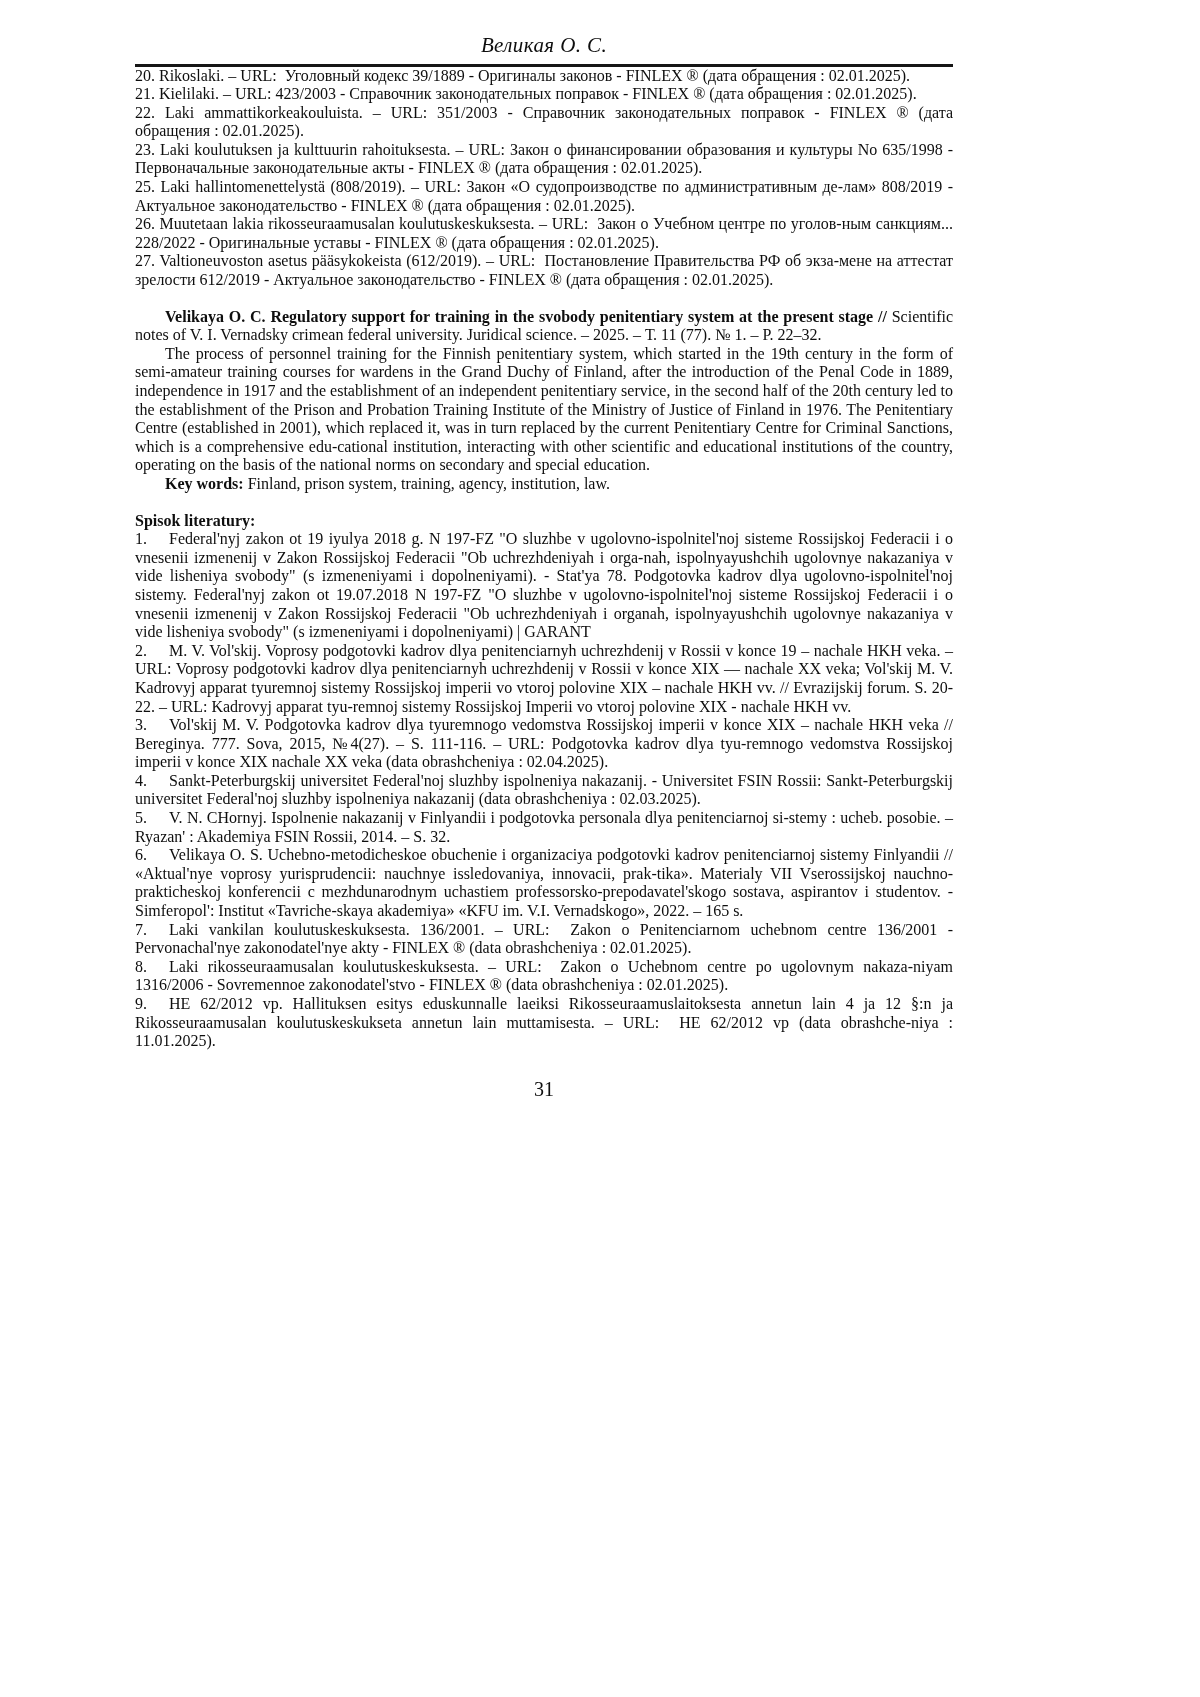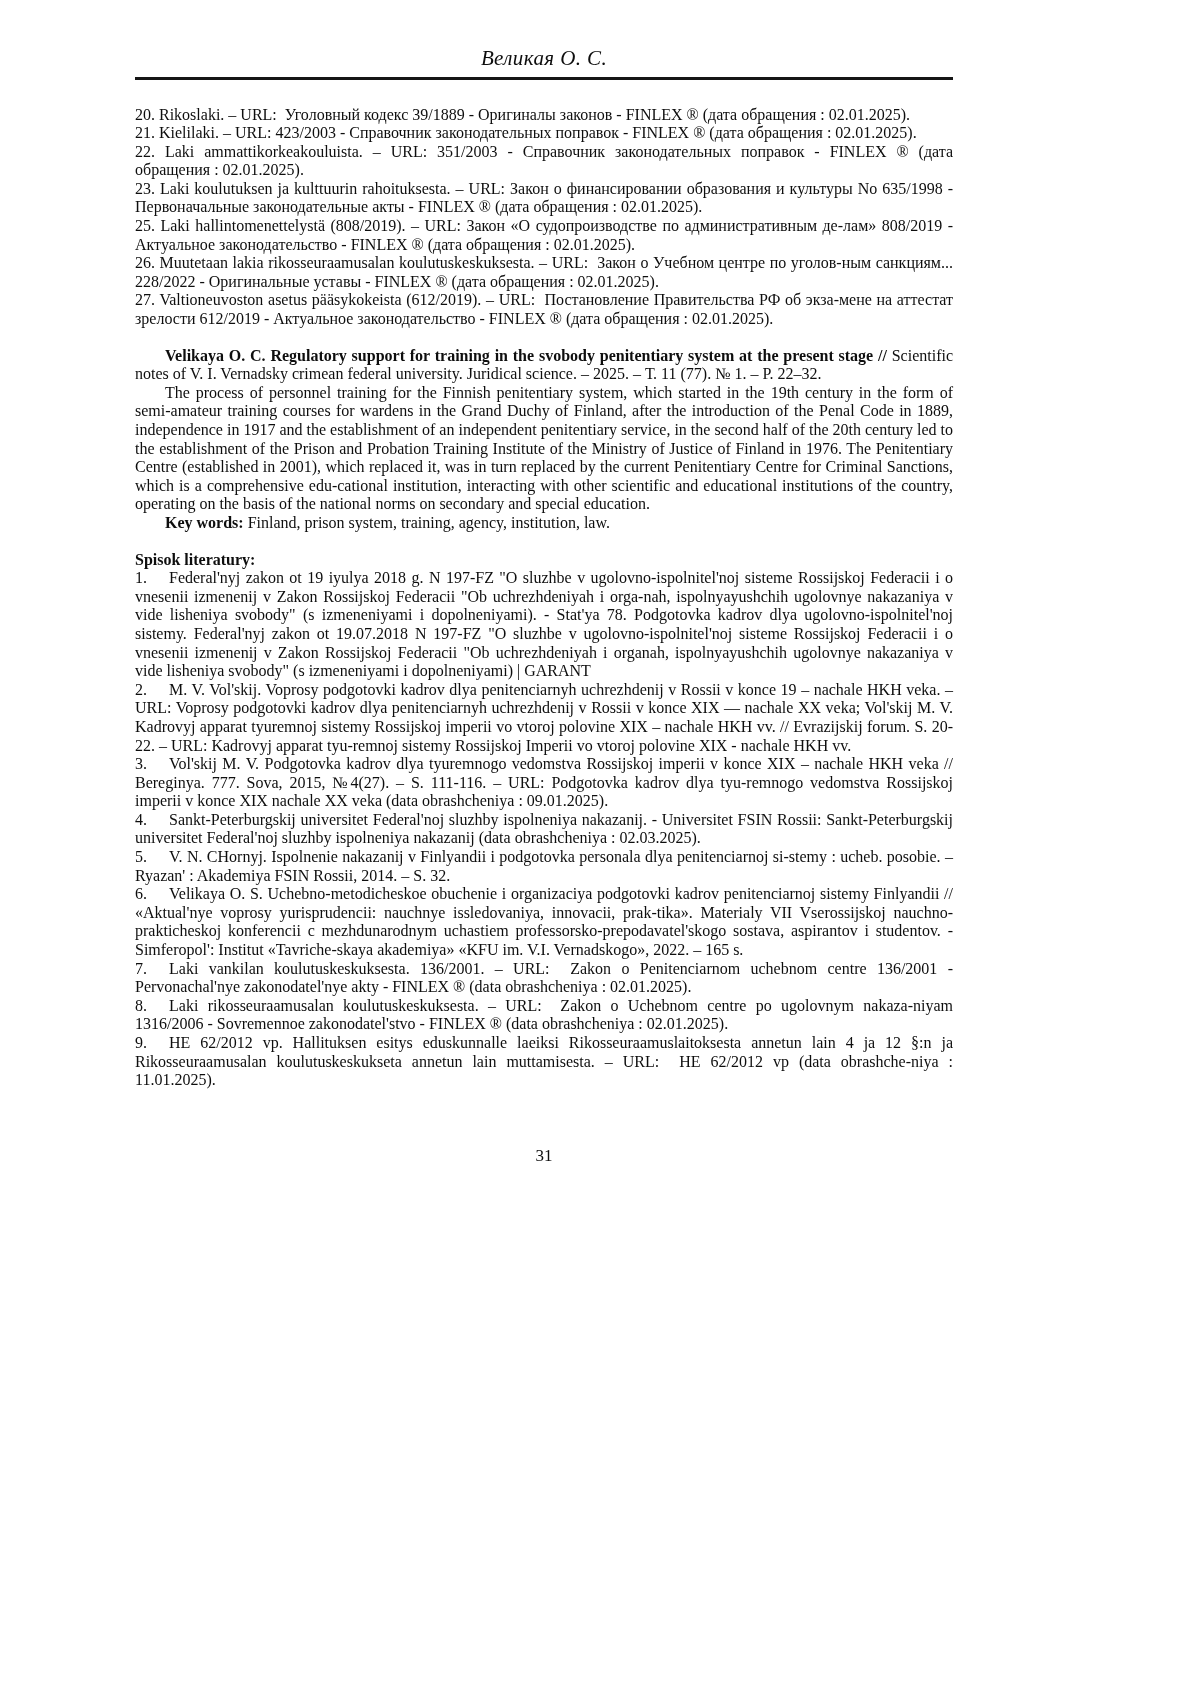--- a/index.html
+++ b/index.html
@@ -13,52 +13,52 @@
     font-family: "Liberation Serif", serif;
     overflow: hidden;
   }
   .content {
     position: absolute;
     left: 135px;
     top: 0;
     width: 818px;
   }
   .running-head {
-    margin-top: 45px;
+    margin-top: 32px;
     text-align: center;
     font-style: italic;
     font-size: 21px;
     line-height: 26px;
     letter-spacing: 0.4px;
   }
   .head-rule {
     margin-top: 6px;
     height: 2.5px;
     background: #151515;
   }
-  .refs { margin-top: 26px; }
+  .refs { }
   p { margin: 0; }
   .body-text {
     font-size: 16px;
     line-height: 18.6px;
     text-align: justify;
   }
   .abstract-block { margin-top: 18px; }
   .indent { text-indent: 30px; }
   .biblio-head {
     margin-top: 18px;
     font-weight: bold;
     font-size: 16px;
     line-height: 18.6px;
   }
   .bnum { display: inline-block; width: 34px; text-indent: 0; }
   .page-number {
-    margin-top: 56px;
+    margin-top: 28px;
     text-align: center;
-    font-size: 17px;
+    font-size: 20px;
     line-height: 20px;
   }
   b { font-weight: bold; }
 </style>
 </head>
 <body>
 
 <div class="page">
   <div class="content">
 
@@ -79,21 +79,21 @@
       <p class="indent"><b>Velikaya O. C. Regulatory support for training in the svobody penitentiary system at the present stage // </b><span>Scientific notes of V. I. Vernadsky crimean federal university. Juridical science. – 2025. – Т. 11 (77). № 1. – P. 22–32.</span></p>
       <p class="indent">The process of personnel training for the Finnish penitentiary system, which started in the 19th century in the form of semi-amateur training courses for wardens in the Grand Duchy of Finland, after the introduction of the Penal Code in 1889, independence in 1917 and the establishment of an independent penitentiary service, in the second half of the 20th century led to the establishment of the Prison and Probation Training Institute of the Ministry of Justice of Finland in 1976. The Penitentiary Centre (established in 2001), which replaced it, was in turn replaced by the current Penitentiary Centre for Criminal Sanctions, which is a comprehensive edu-cational institution, interacting with other scientific and educational institutions of the country, operating on the basis of the national norms on secondary and special education.</p>
       <p class="indent"><b>Key words: </b><span>Finland, prison system, training, agency, institution, law.</span></p>
     </section>
 
     <div class="biblio-head">Spisok literatury:</div>
 
     <section class="body-text">
       <p><span class="bnum">1.</span><span>Federal'nyj zakon ot 19 iyulya 2018 g. N 197-FZ "O sluzhbe v ugolovno-ispolnitel'noj sisteme Rossijskoj Federacii i o vnesenii izmenenij v Zakon Rossijskoj Federacii "Ob uchrezhdeniyah i orga-nah, ispolnyayushchih ugolovnye nakazaniya v vide lisheniya svobody" (s izmeneniyami i dopolneniyami). - Stat'ya 78. Podgotovka kadrov dlya ugolovno-ispolnitel'noj sistemy. Federal'nyj zakon ot 19.07.2018 N 197-FZ "O sluzhbe v ugolovno-ispolnitel'noj sisteme Rossijskoj Federacii i o vnesenii izmenenij v Zakon Rossijskoj Federacii "Ob uchrezhdeniyah i organah, ispolnyayushchih ugolovnye nakazaniya v vide lisheniya svobody" (s izmeneniyami i dopolneniyami) | GARANT</span></p>
       <p><span class="bnum">2.</span><span>M. V. Vol'skij. Voprosy podgotovki kadrov dlya penitenciarnyh uchrezhdenij v Rossii v konce 19 – nachale HKH veka. – URL: Voprosy podgotovki kadrov dlya penitenciarnyh uchrezhdenij v Rossii v konce XIX — nachale XX veka; Vol'skij M. V. Kadrovyj apparat tyuremnoj sistemy Rossijskoj imperii vo vtoroj polovine XIX – nachale HKH vv. // Evrazijskij forum. S. 20-22. – URL: Kadrovyj apparat tyu-remnoj sistemy Rossijskoj Imperii vo vtoroj polovine XIX - nachale HKH vv.</span></p>
-      <p><span class="bnum">3.</span><span>Vol'skij M. V. Podgotovka kadrov dlya tyuremnogo vedomstva Rossijskoj imperii v konce XIX – nachale HKH veka // Bereginya. 777. Sova, 2015, №4(27). – S. 111-116. – URL: Podgotovka kadrov dlya tyu-remnogo vedomstva Rossijskoj imperii v konce XIX nachale XX veka (data obrashcheniya : 09.01.2025).</span></p>
+      <p><span class="bnum">3.</span><span>Vol'skij M. V. Podgotovka kadrov dlya tyuremnogo vedomstva Rossijskoj imperii v konce XIX – nachale HKH veka // Bereginya. 777. Sova, 2015, №4(27). – S. 111-116. – URL: Podgotovka kadrov dlya tyu-remnogo vedomstva Rossijskoj imperii v konce XIX nachale XX veka (data obrashcheniya : 02.04.2025).</span></p>
       <p><span class="bnum">4.</span><span>Sankt-Peterburgskij universitet Federal'noj sluzhby ispolneniya nakazanij. - Universitet FSIN Rossii: Sankt-Peterburgskij universitet Federal'noj sluzhby ispolneniya nakazanij (data obrashcheniya : 02.03.2025).</span></p>
       <p><span class="bnum">5.</span><span>V. N. CHornyj. Ispolnenie nakazanij v Finlyandii i podgotovka personala dlya penitenciarnoj si-stemy : ucheb. posobie. – Ryazan' : Akademiya FSIN Rossii, 2014. – S. 32.</span></p>
       <p><span class="bnum">6.</span><span>Velikaya O. S. Uchebno-metodicheskoe obuchenie i organizaciya podgotovki kadrov penitenciarnoj sistemy Finlyandii // «Aktual'nye voprosy yurisprudencii: nauchnye issledovaniya, innovacii, prak-tika». Materialy VII Vserossijskoj nauchno-prakticheskoj konferencii c mezhdunarodnym uchastiem professorsko-prepodavatel'skogo sostava, aspirantov i studentov. - Simferopol': Institut «Tavriche-skaya akademiya» «KFU im. V.I. Vernadskogo», 2022. – 165 s.</span></p>
       <p><span class="bnum">7.</span><span>Laki vankilan koulutuskeskuksesta. 136/2001. – URL:&nbsp; Zakon o Penitenciarnom uchebnom centre 136/2001 - Pervonachal'nye zakonodatel'nye akty - FINLEX ® (data obrashcheniya : 02.01.2025).</span></p>
       <p><span class="bnum">8.</span><span>Laki rikosseuraamusalan koulutuskeskuksesta. – URL:&nbsp; Zakon o Uchebnom centre po ugolovnym nakaza-niyam 1316/2006 - Sovremennoe zakonodatel'stvo - FINLEX ® (data obrashcheniya : 02.01.2025).</span></p>
       <p><span class="bnum">9.</span><span>HE 62/2012 vp. Hallituksen esitys eduskunnalle laeiksi Rikosseuraamuslaitoksesta annetun lain 4 ja 12 §:n ja Rikosseuraamusalan koulutuskeskukseta annetun lain muttamisesta. – URL:&nbsp; HE 62/2012 vp (data obrashche-niya : 11.01.2025).</span></p>
     </section>
 
     <div class="page-number">31</div>
 

